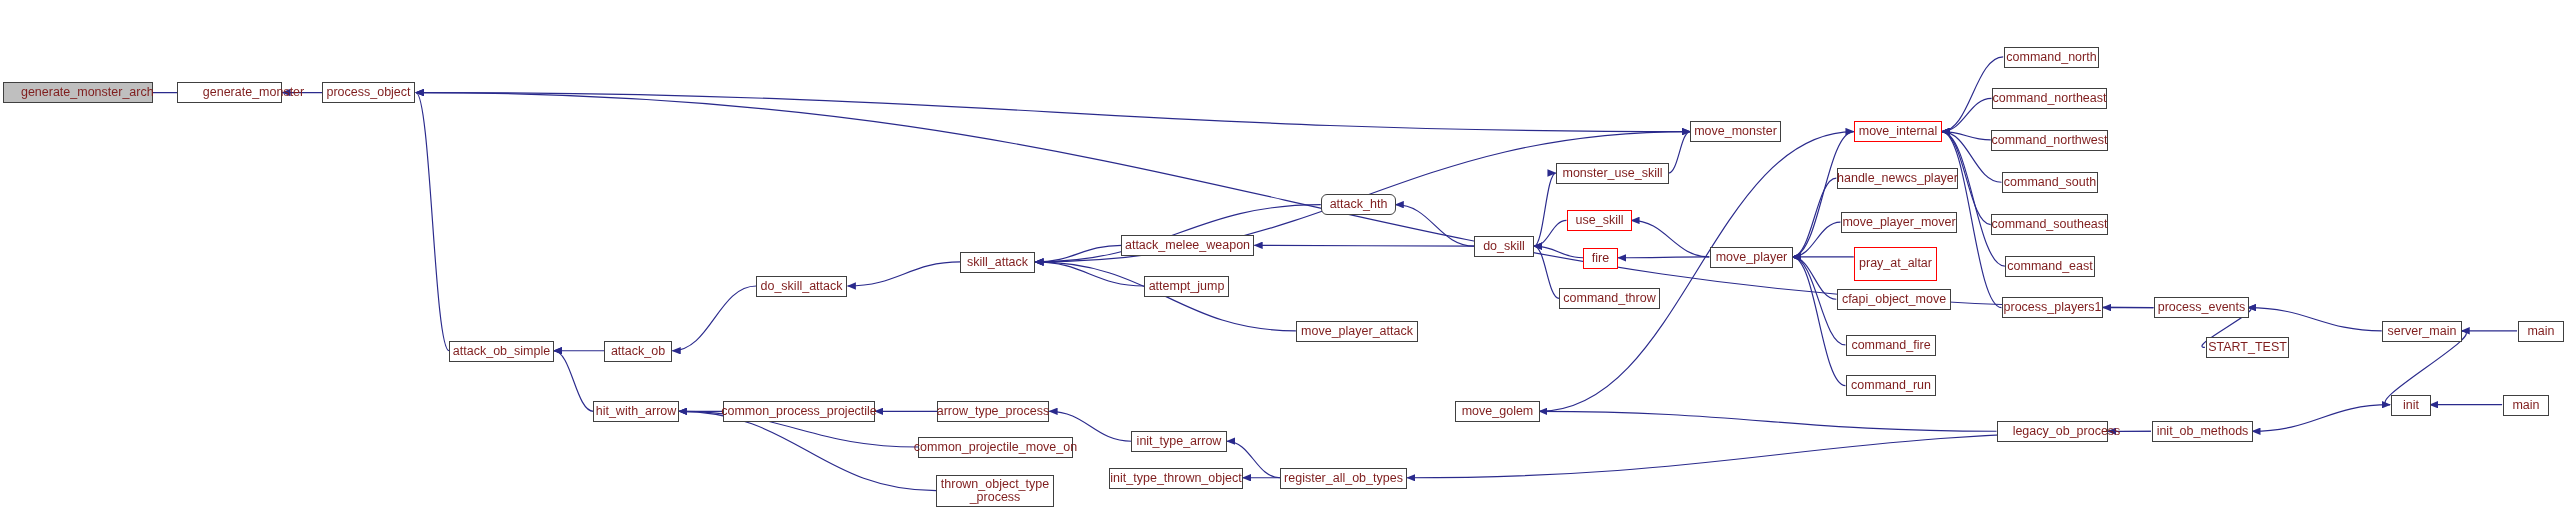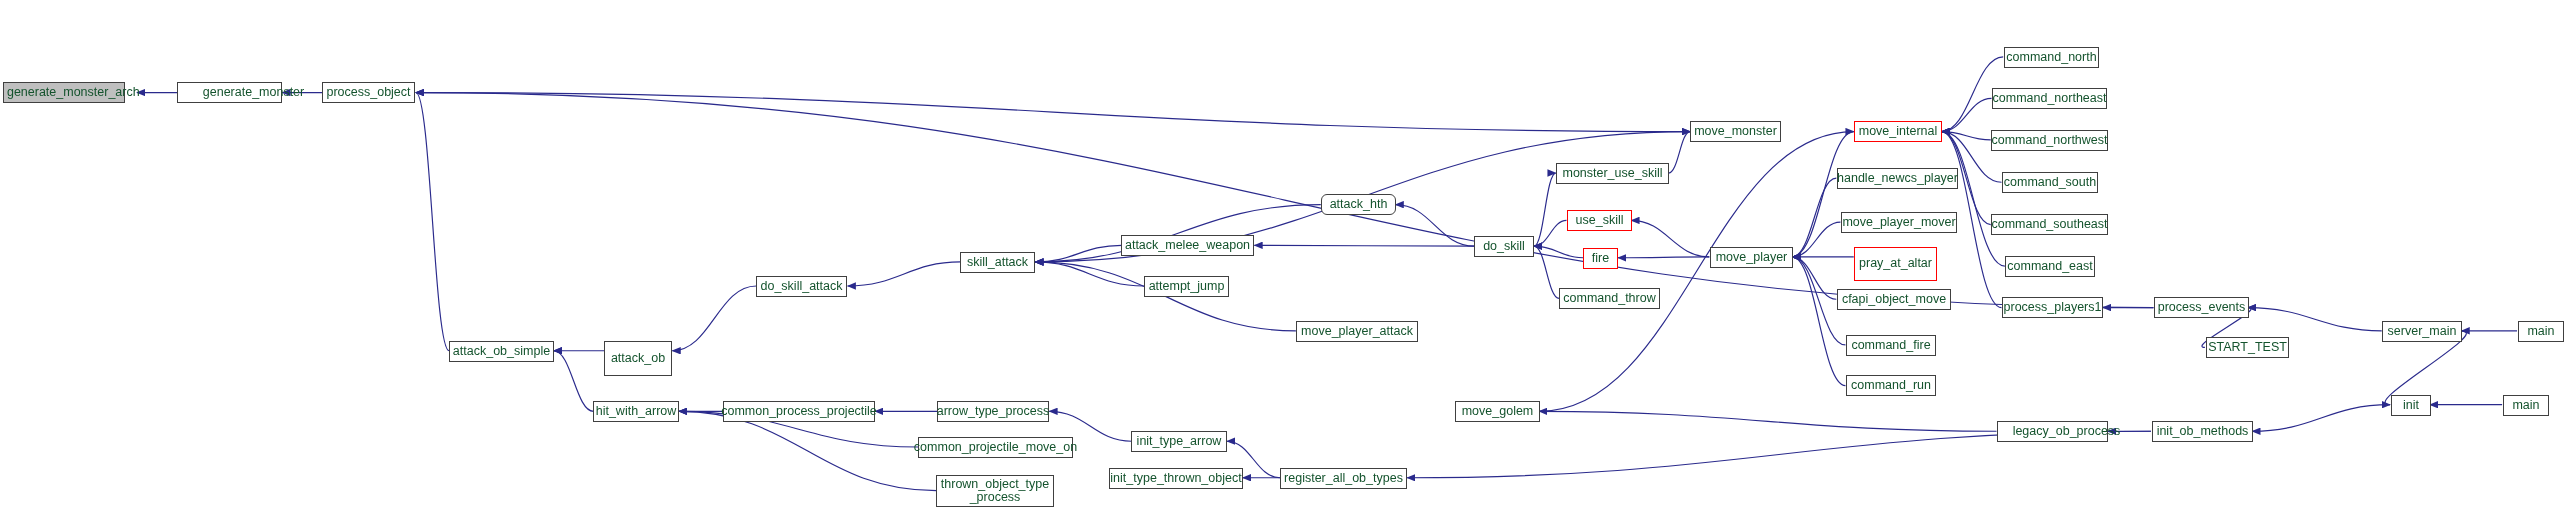--- a/index.html
+++ b/index.html
@@ -10,21 +10,21 @@
     background:#ffffff;
     font-family:"Liberation Sans", sans-serif;
     overflow:hidden;
   }
   #edges{position:absolute;left:0;top:0;width:2576px;height:523px;}
   .node{
     position:absolute;
     box-sizing:border-box;
     border:0.8px solid #404040;
     background:#ffffff;
-    color:#14532d;
+    color:#7f1d1d;
     font-size:12.5px;
     line-height:1.05;
     display:flex;
     align-items:center;
     justify-content:center;
     text-align:center;
     white-space:pre-line;
     z-index:5;
   }
   .node.root{
@@ -97,21 +97,21 @@
         <path d="M2398,118.5 C2371,118.5 2365,158.5 2338,158.5" marker-end="url(#ah)"></path>
         <path d="M2397,168.5 C2370.45,168.5 2364.55,158.5 2338,158.5" marker-end="url(#ah)"></path>
         <path d="M2410,219.5 C2377.6,219.5 2370.4,158.5 2338,158.5" marker-end="url(#ah)"></path>
         <path d="M2397,270.5 C2370.45,270.5 2364.55,158.5 2338,158.5" marker-end="url(#ah)"></path>
         <path d="M2414,320.5 C2379.8,320.5 2372.2,158.5 2338,158.5" marker-end="url(#ah)"></path>
         <path d="M2410,370.5 C2377.6,370.5 2370.4,158.5 2338,158.5" marker-end="url(#ah)"></path>
         <path d="M1853,495.5 C2023.55,495.5 2061.45,158.5 2232,158.5" marker-end="url(#ah)"></path>
       </g>
   </svg>
   <div id="node-layer">
-      <div class="node root" style="left: 3.3px; top: 82px; width: 122px; height: 21px; padding-left: 18px;">generate_monster_arch</div>
+      <div class="node root" style="left: 3.3px; top: 82px; width: 150px; height: 21px; padding-left: 18px;">generate_monster_arch</div>
       <div class="node" style="left: 177px; top: 82px; width: 105px; height: 21px; padding-left: 48px;">generate_monster</div>
       <div class="node" style="left: 322px; top: 82px; width: 93px; height: 21px;">process_object</div>
       <div class="node" style="left: 1690px; top: 121px; width: 91px; height: 21px;">move_monster</div>
       <div class="node" style="left: 1556px; top: 163px; width: 113px; height: 21px;">monster_use_skill</div>
       <div class="node" style="left: 1321px; top: 194px; width: 75px; height: 21px; border-radius: 6px;">attack_hth</div>
       <div class="node" style="left: 1121px; top: 235px; width: 133px; height: 21px;">attack_melee_weapon</div>
       <div class="node" style="left: 1144px; top: 276px; width: 85px; height: 21px;">attempt_jump</div>
       <div class="node" style="left: 1296px; top: 321px; width: 122px; height: 21px;">move_player_attack</div>
       <div class="node" style="left: 960px; top: 252px; width: 75px; height: 21px;">skill_attack</div>
       <div class="node" style="left: 756px; top: 276px; width: 91px; height: 21px;">do_skill_attack</div>
@@ -145,17 +145,17 @@
       <div class="node" style="left: 1455px; top: 401px; width: 85px; height: 21px;">move_golem</div>
       <div class="node" style="left: 1280px; top: 468px; width: 127px; height: 21px;">register_all_ob_types</div>
       <div class="node" style="left: 1131px; top: 431px; width: 96px; height: 21px;">init_type_arrow</div>
       <div class="node" style="left: 1109px; top: 468px; width: 134px; height: 21px;">init_type_thrown_object</div>
       <div class="node" style="left: 937px; top: 401px; width: 112px; height: 21px;">arrow_type_process</div>
       <div class="node" style="left: 918px; top: 437px; width: 155px; height: 21px;">common_projectile_move_on</div>
       <div class="node" style="left: 936px; top: 475px; width: 118px; height: 32px;">thrown_object_type
 _process</div>
       <div class="node" style="left: 723px; top: 401px; width: 152px; height: 21px;">common_process_projectile</div>
       <div class="node" style="left: 593px; top: 401px; width: 86px; height: 21px;">hit_with_arrow</div>
-      <div class="node" style="left: 604px; top: 341px; width: 68px; height: 35px;">attack_ob</div>
+      <div class="node" style="left: 604px; top: 341px; width: 68px; height: 21px;">attack_ob</div>
       <div class="node" style="left: 449px; top: 341px; width: 105px; height: 21px;">attack_ob_simple</div>
     </div>
 </div>
 
 
 </body></html>

